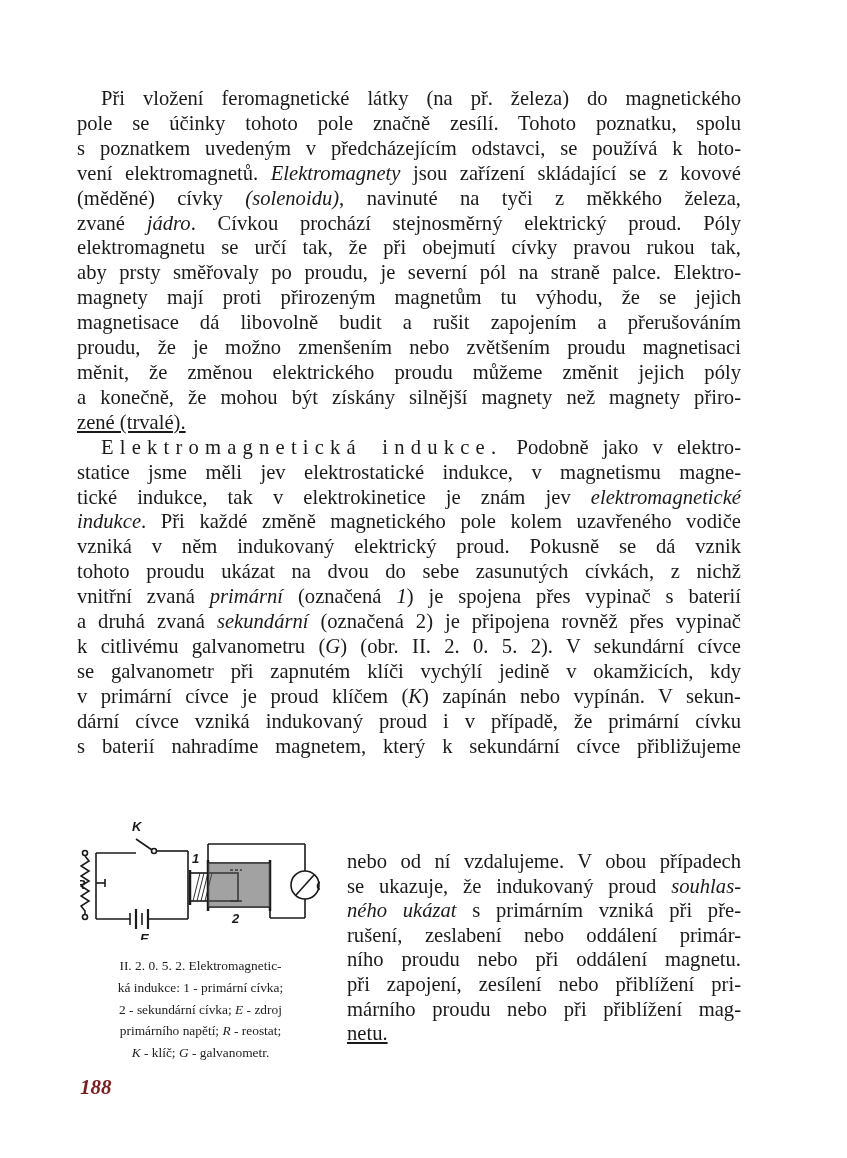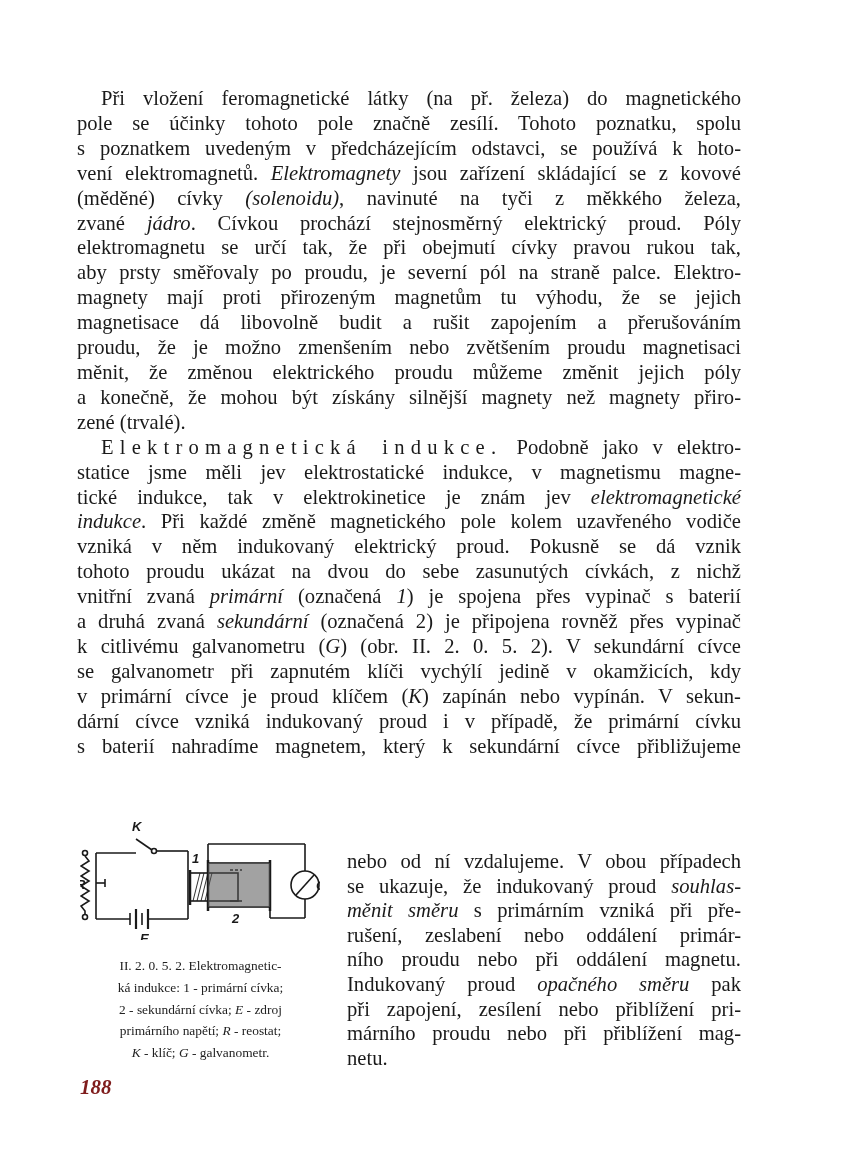--- a/index.html
+++ b/index.html
@@ -14,21 +14,21 @@
   .spine {
     position: absolute; top: 0; right: 0; width: 30px; height: 1158px;
     background: linear-gradient(to right, #ffffff 0%, #d9d9d9 35%, #9a9a9a 60%, #6a6a6a 75%, #2b2b2b 82%, #ffffff 90%);
   }
   .text-block {
     position: absolute; left: 77px; top: 86px; width: 664px;
     font-family: "Liberation Serif", "DejaVu Serif", serif;
     font-size: 20.6px; line-height: 24.9px; text-align: justify;
   }
   .line { display: block; white-space: nowrap; text-align-last: justify; }
-  .line.last { text-align-last: left; }
+  .line.last { text-align-last: left; text-decoration: underline; }
   .indent { padding-left: 24px; }
   .spaced { letter-spacing: 6.2px; }
   i { font-style: italic; }
 
   .figure {
     position: absolute; left: 78px; top: 815px; width: 245px; height: 235px;
   }
   .fig-svg { position: absolute; left: 2px; top: 0; width: 240px; height: 125px; }
   .caption {
     position: absolute; left: 0; top: 128px; width: 245px;
@@ -143,23 +143,22 @@
         <span class="cline"><span>ká indukce: 1 - primární cívka;</span></span>
         <span class="cline"><span>2 - sekundární cívka; </span><i>E</i><span> - zdroj</span></span>
         <span class="cline"><span>primárního napětí; </span><i>R</i><span> - reostat;</span></span>
         <span class="cline"><i>K</i><span> - klíč; </span><i>G</i><span> - galvanometr.</span></span>
       </div>
   </div>
 
   <div class="right-col" id="rightcol">
       <span class="line"><span>nebo od ní vzdalujeme. V obou případech</span></span>
       <span class="line"><span>se ukazuje, že indukovaný proud </span><i>souhlas-</i></span>
-      <span class="line"><i>měnit směru</i><span> s primárním vzniká při pře-</span></span>
+      <span class="line"><i>ného ukázat</i><span> s primárním vzniká při pře-</span></span>
       <span class="line"><span>rušení, zeslabení nebo oddálení primár-</span></span>
       <span class="line"><span>ního proudu nebo při oddálení magnetu.</span></span>
-      <span class="line"><span>Indukovaný proud </span><i>opačného směru</i><span> pak</span></span>
       <span class="line"><span>při zapojení, zesílení nebo přiblížení pri-</span></span>
       <span class="line"><span>márního proudu nebo při přiblížení mag-</span></span>
       <span class="line last"><span>netu.</span></span>
     </div>
 
   <div class="page-number">188</div>
 </div>
 
 </body></html>

